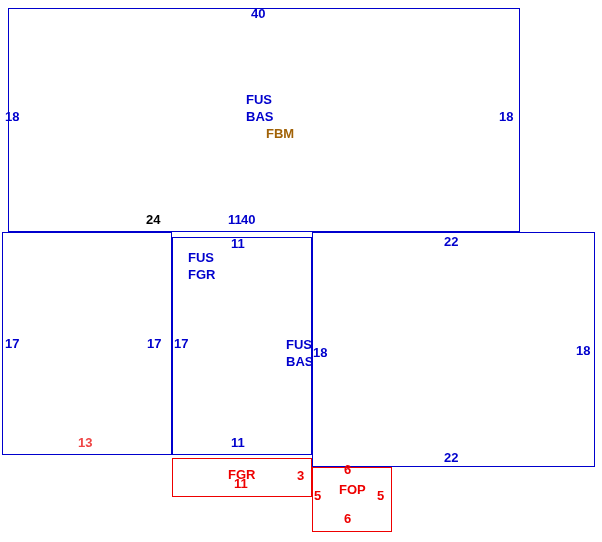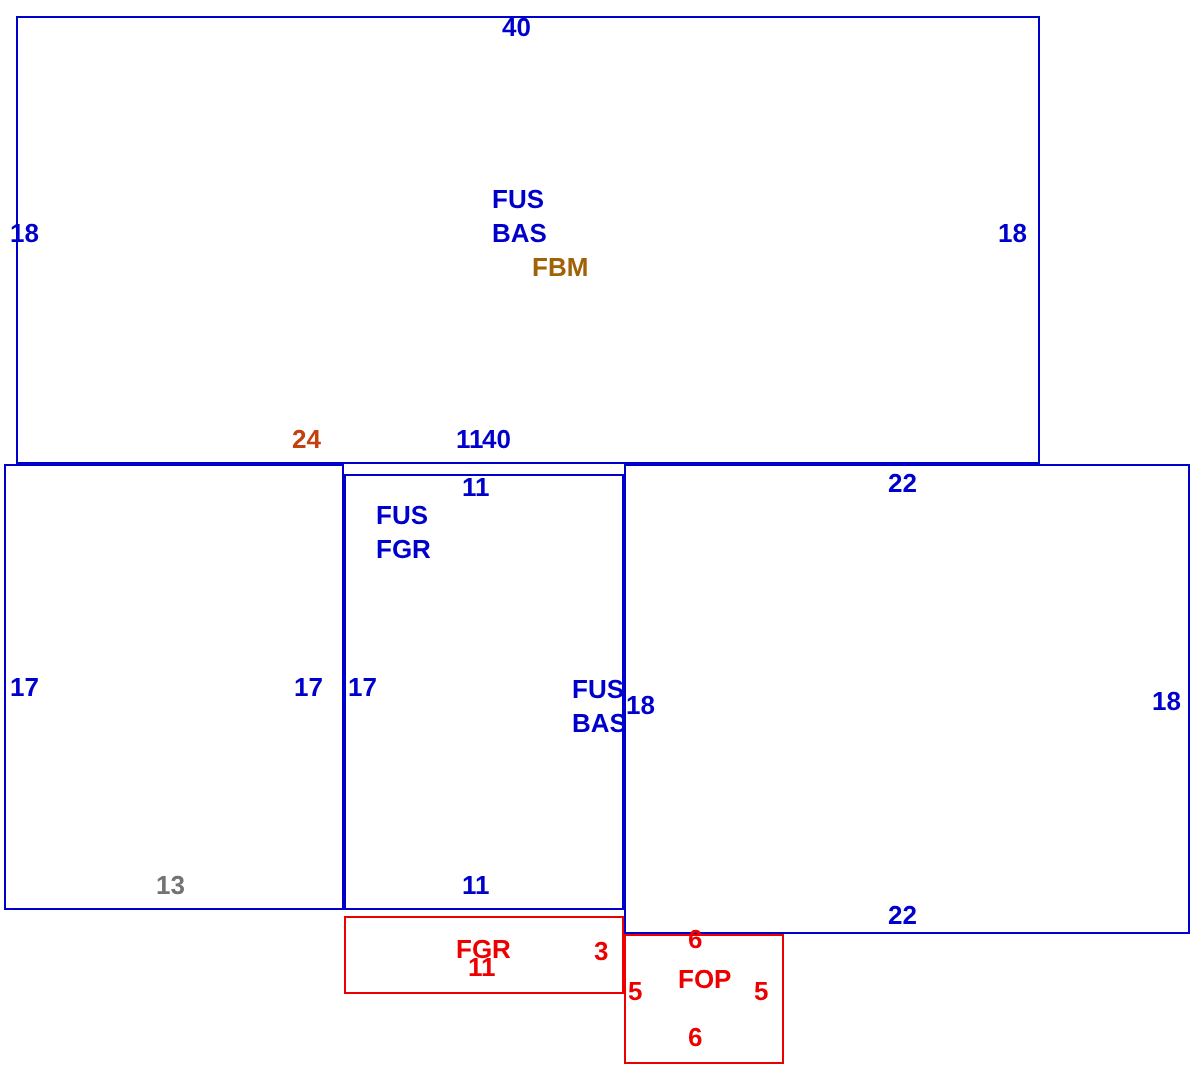--- a/index.html
+++ b/index.html
@@ -42,35 +42,35 @@
     <div class="rect" style="left: 172px; top: 237px; width: 140px; height: 218px; border-color: rgb(0, 0, 205);"></div>
     <div class="rect" style="left: 312px; top: 232px; width: 283px; height: 235px; border-color: rgb(0, 0, 205);"></div>
     <div class="rect" style="left: 172px; top: 458px; width: 140px; height: 39px; border-color: rgb(238, 0, 0);"></div>
     <div class="rect" style="left: 312px; top: 467px; width: 80px; height: 65px; border-color: rgb(238, 0, 0);"></div>
     <span class="label" style="left: 251px; top: 7px; color: rgb(0, 0, 205);">40</span>
     <span class="label" style="left: 5px; top: 110px; color: rgb(0, 0, 205);">18</span>
     <span class="label" style="left: 499px; top: 110px; color: rgb(0, 0, 205);">18</span>
     <span class="label" style="left: 246px; top: 93px; color: rgb(0, 0, 205);">FUS</span>
     <span class="label" style="left: 246px; top: 110px; color: rgb(0, 0, 205);">BAS</span>
     <span class="label" style="left: 246px; top: 127px; color: #a16207; margin-left: 20px;">FBM</span>
-    <span class="label" style="left: 146px; top: 213px; color: #c2410c; text-align: center;">24</span>
+    <span class="label" style="left: 146px; top: 213px; color: #000000; text-align: center;">24</span>
     <span class="label" style="left: 228px; top: 213px; color: rgb(0, 0, 205);">11</span>
     <span class="label" style="left: 241px; top: 213px; color: rgb(0, 0, 205);">40</span>
     <span class="label" style="left: 231px; top: 237px; color: rgb(0, 0, 205);">11</span>
     <span class="label" style="left: 188px; top: 251px; color: rgb(0, 0, 205);">FUS</span>
     <span class="label" style="left: 188px; top: 268px; color: rgb(0, 0, 205);">FGR</span>
     <span class="label" style="left: 444px; top: 235px; color: rgb(0, 0, 205);">22</span>
     <span class="label" style="left: 5px; top: 337px; color: rgb(0, 0, 205);">17</span>
     <span class="label" style="left: 147px; top: 337px; color: rgb(0, 0, 205);">17</span>
     <span class="label" style="left: 174px; top: 337px; color: rgb(0, 0, 205);">17</span>
     <span class="label" style="left: 286px; top: 338px; color: rgb(0, 0, 205);">FUS</span>
     <span class="label" style="left: 313px; top: 346px; color: rgb(0, 0, 205);">18</span>
     <span class="label" style="left: 286px; top: 355px; color: rgb(0, 0, 205);">BAS</span>
     <span class="label" style="left: 576px; top: 344px; color: rgb(0, 0, 205);">18</span>
-    <span class="label" style="left: 78px; top: 436px; color: #737373;">13</span>
+    <span class="label" style="left: 78px; top: 436px; color: #ef4444;">13</span>
     <span class="label" style="left: 231px; top: 436px; color: rgb(0, 0, 205);">11</span>
     <span class="label" style="left: 444px; top: 451px; color: rgb(0, 0, 205);">22</span>
     <span class="label" style="left: 228px; top: 468px; color: rgb(238, 0, 0);">FGR</span>
     <span class="label" style="left: 234px; top: 477px; color: rgb(238, 0, 0);">11</span>
     <span class="label" style="left: 297px; top: 469px; color: rgb(238, 0, 0);">3</span>
     <span class="label" style="left: 344px; top: 463px; color: rgb(238, 0, 0);">6</span>
     <span class="label" style="left: 339px; top: 483px; color: rgb(238, 0, 0);">FOP</span>
     <span class="label" style="left: 314px; top: 489px; color: rgb(238, 0, 0);">5</span>
     <span class="label" style="left: 377px; top: 489px; color: rgb(238, 0, 0);">5</span>
     <span class="label" style="left: 344px; top: 512px; color: rgb(238, 0, 0);">6</span>

